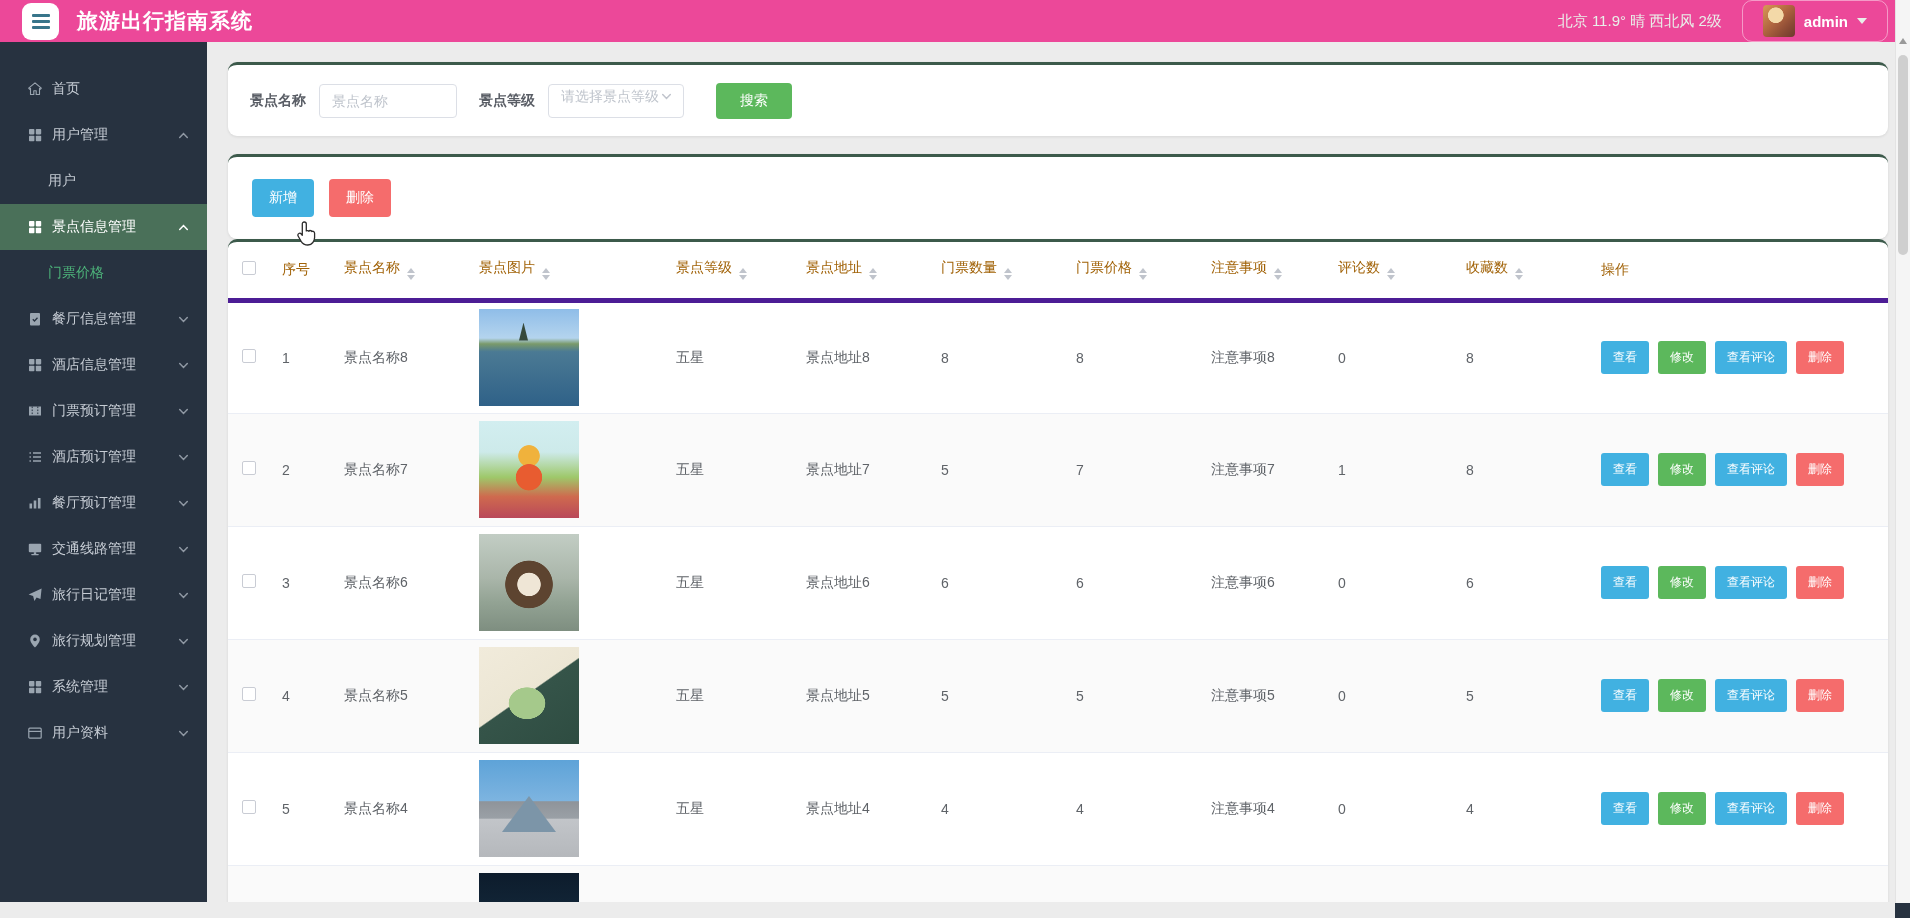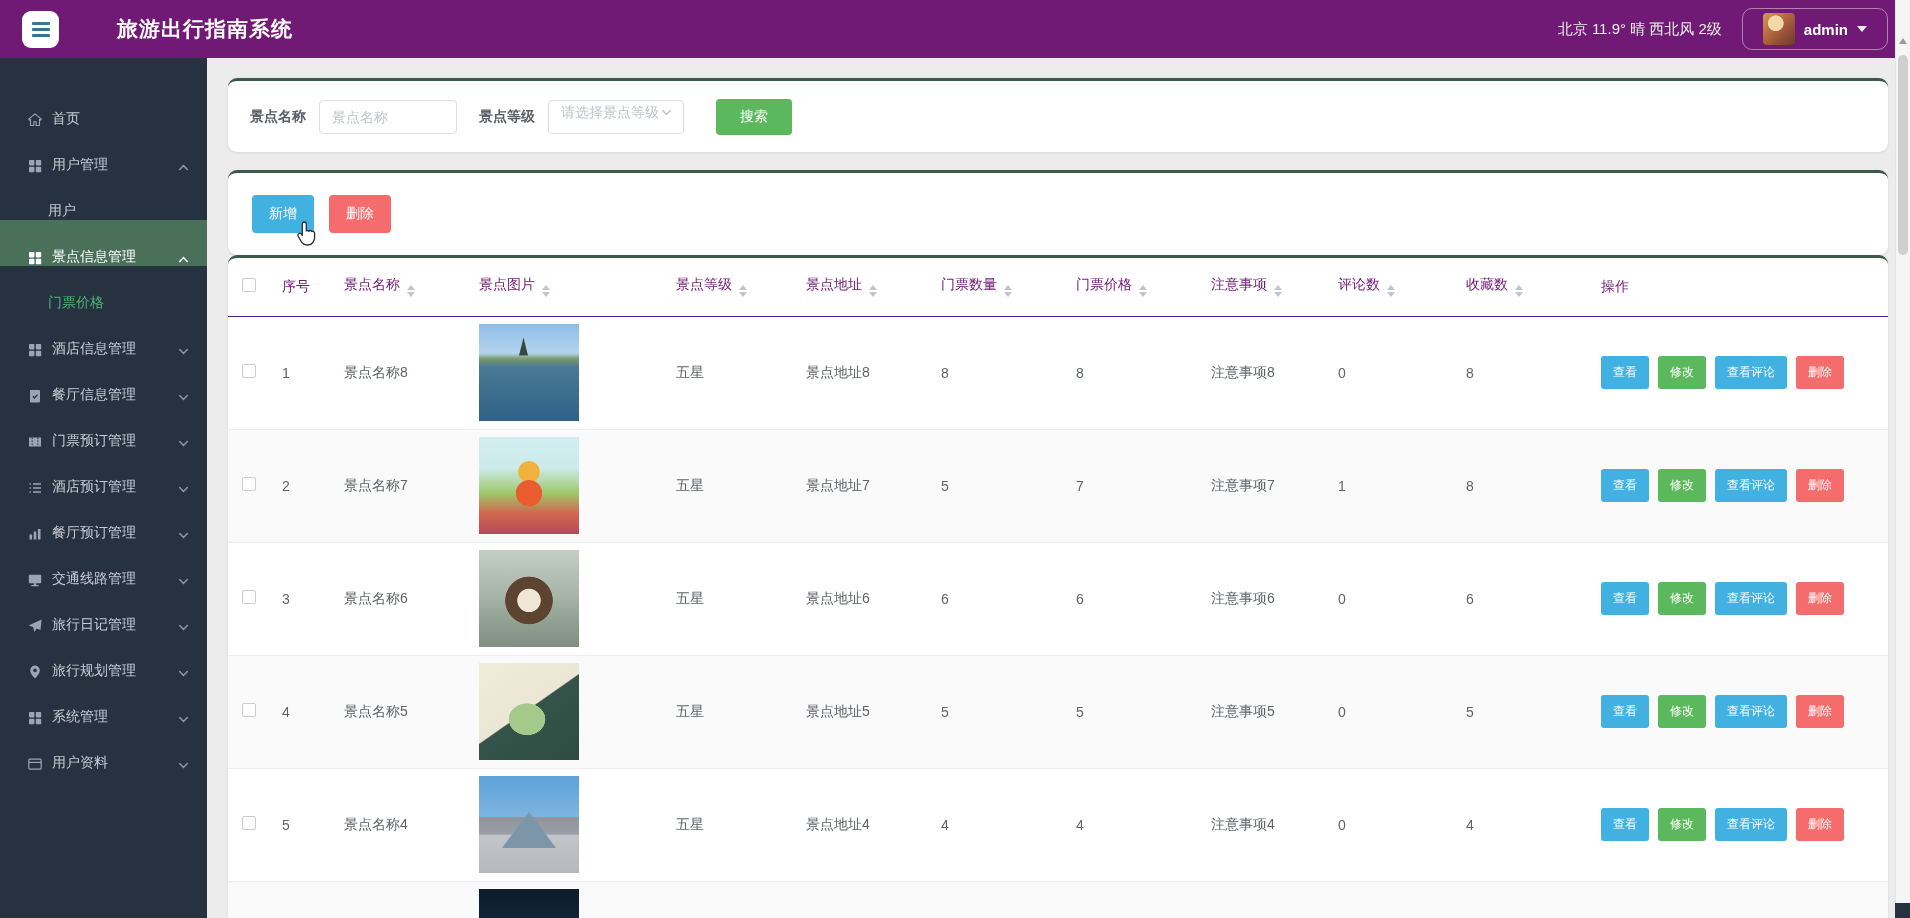--- a/index.html
+++ b/index.html
@@ -1,39 +1,39 @@
 <!DOCTYPE html>
 <html><head>
 <meta charset="utf-8">
 <style>
   * { box-sizing: border-box; margin: 0; padding: 0; }
   html,body { width:1910px; height:918px; overflow:hidden; background:#ececec;
               font-family:"Liberation Sans","DejaVu Sans",sans-serif; }
 
   
-  .topbar { height:58px; background:#701a75; display:flex; align-items:center; padding:0 22px; position:relative; z-index:20;gap:40px; }
+  .topbar { height:42px; background:#ec4899; display:flex; align-items:center; padding:0 22px; position:relative; z-index:20; }
   .hamburger { width:37px; height:37px; background:#fff; border-radius:9px; display:flex; flex-direction:column; justify-content:center; align-items:center; gap:3px; cursor:pointer; }
   .hamburger i { display:block; width:18px; height:3px; background:#38758a; border-radius:1px; }
   .app-title { color:#fff; font-size:21px; font-weight:700; letter-spacing:1px; margin-left:18px; }
   .topbar-right { margin-left:auto; display:flex; align-items:center; gap:20px; }
   .weather { color:#e9f0ea; font-size:15px; }
   .user-box { border:1px solid rgba(255,255,255,.45); border-radius:10px; padding:4px 20px; display:flex; align-items:center; gap:9px; cursor:pointer; }
   .avatar { width:32px; height:32px; border-radius:4px;
             background: radial-gradient(circle at 40% 32%, #f3d9a8 0 26%, rgba(0,0,0,0) 28%),
                         linear-gradient(135deg,#d89a55 0%,#b06540 45%,#8a4a34 75%,#6e3a2c 100%); }
   .user-name { color:#fff; font-size:15px; font-weight:700; }
   .caret-down { width:0; height:0; border-left:5px solid transparent; border-right:5px solid transparent; border-top:6px solid #e9f0ea; }
 
   
   .body-row { display:flex; height:860px; }
   .sidebar { width:207px; background:#273240; padding-top:24px; flex:0 0 207px; }
   .main { flex:1; padding:20px 22px 0 21px; overflow:hidden; }
 
   
-  .menu-item, .submenu-item { height:46px; display:flex; align-items:flex-end; padding:0 17px 0 27px; color:#c6ccd4; font-size:14px; cursor:pointer; }
+  .menu-item, .submenu-item { height:46px; display:flex; align-items:center; padding:0 17px 0 27px; color:#c6ccd4; font-size:14px; cursor:pointer; }
   .menu-item .mi-icon { width:16px; height:16px; margin-right:9px; color:#9aa5b0; flex:0 0 16px; }
   .menu-item .mi-icon svg, .chev svg { width:100%; height:100%; display:block; }
   .menu-item .chev { width:13px; height:13px; margin-left:auto; color:#8f98a3; }
   .menu-item.active-parent { background:#4a7059; color:#fff; }
   .menu-item.active-parent .mi-icon, .menu-item.active-parent .chev { color:#fff; }
   .submenu-item { padding-left:48px; }
   .submenu-item.submenu-active { color:#4db37a; }
 
   
   .card { background:#fff; border-top:3px solid #3c5a4b; border-radius:9px; box-shadow:0 1px 3px rgba(0,0,0,.09); }
@@ -46,21 +46,21 @@
   .select-box .chev { width:13px; height:13px; color:#c0c4cc; }
   .btn { border:none; border-radius:4px; color:#fff; font-size:14px; cursor:pointer; font-family:inherit; }
   .btn-search { background:#5cb85c; height:36px; padding:0 24px; margin-left:32px; }
   .toolbar-card { height:85px; display:flex; align-items:center; padding:0 24px; gap:15px; }
   .btn-add { background:#41b1e1; min-width:62px; height:38px; }
   .btn-del { background:#f56c6c; min-width:62px; height:38px; }
 
   
   .table-card { padding:0; }
   table { width:100%; border-collapse:collapse; table-layout:fixed; font-size:14px; color:#5f6368; }
-  thead th { height:58px; text-align:left; font-weight:400; color:#701a75; padding-left:12px; border-bottom:1px solid #4c1d95; white-space:nowrap; }
+  thead th { height:58px; text-align:left; font-weight:400; color:#a16207; padding-left:12px; border-bottom:5px solid #4c1d95; white-space:nowrap; }
   tbody td { height:113px; padding-left:12px; border-bottom:1px solid #ebeef5; vertical-align:middle; }
   tbody tr:nth-child(even) { background:#fafafa; }
   th.col-check, td.col-check { padding-left:0; text-align:center; }
   .checkbox { width:14px; height:14px; border:1px solid #c9ccd4; border-radius:2px; background:#fff; display:inline-block; cursor:pointer; }
   .sort { display:inline-flex; flex-direction:column; gap:2px; margin-left:7px; vertical-align:-1px; cursor:pointer; }
   .sort .up { width:0; height:0; border-left:4px solid transparent; border-right:4px solid transparent; border-bottom:5px solid #c0c4cc; }
   .sort .down { width:0; height:0; border-left:4px solid transparent; border-right:4px solid transparent; border-top:5px solid #c0c4cc; }
 
   .photo { width:100px; height:97px; position:relative; display:block; }
   .lake-pagoda-photo { background: linear-gradient(180deg,#8fbde8 0%,#b4d4ee 30%,#7a9a6a 36%,#4b7a94 44%,#2f6188 100%); }
@@ -154,41 +154,41 @@
               <path d="M2.5 7.8L6 4.2l3.5 3.6"></path>
             </svg>
           </span>
         </div>
         <div class="submenu-item submenu-active">
           <span>门票价格</span>
         </div>
         <div class="menu-item">
           <span class="mi-icon">
             <svg viewBox="0 0 16 16" fill="currentColor">
+              <rect x="3" y="2" width="10" height="12.5" rx="1"></rect>
+              <path d="M5.8 8.2l1.7 1.8 3-3.2" fill="none" stroke="#273240" stroke-width="1.3"></path>
+            </svg>
+          </span>
+          <span>餐厅信息管理</span>
+          <span class="chev">
+            <svg viewBox="0 0 12 12" fill="none" stroke="currentColor" stroke-width="1.4" stroke-linecap="round">
+              <path d="M2.5 4.2L6 7.8l3.5-3.6"></path>
+            </svg>
+          </span>
+        </div>
+        <div class="menu-item">
+          <span class="mi-icon">
+            <svg viewBox="0 0 16 16" fill="currentColor">
               <rect x="2" y="2" width="5.4" height="5.4" rx="0.8"></rect>
               <rect x="8.8" y="2" width="5.4" height="5.4" rx="0.8"></rect>
               <rect x="2" y="8.8" width="5.4" height="5.4" rx="0.8"></rect>
               <rect x="8.8" y="8.8" width="5.4" height="5.4" rx="0.8"></rect>
             </svg>
           </span>
           <span>酒店信息管理</span>
-          <span class="chev">
-            <svg viewBox="0 0 12 12" fill="none" stroke="currentColor" stroke-width="1.4" stroke-linecap="round">
-              <path d="M2.5 4.2L6 7.8l3.5-3.6"></path>
-            </svg>
-          </span>
-        </div>
-        <div class="menu-item">
-          <span class="mi-icon">
-            <svg viewBox="0 0 16 16" fill="currentColor">
-              <rect x="3" y="2" width="10" height="12.5" rx="1"></rect>
-              <path d="M5.8 8.2l1.7 1.8 3-3.2" fill="none" stroke="#273240" stroke-width="1.3"></path>
-            </svg>
-          </span>
-          <span>餐厅信息管理</span>
           <span class="chev">
             <svg viewBox="0 0 12 12" fill="none" stroke="currentColor" stroke-width="1.4" stroke-linecap="round">
               <path d="M2.5 4.2L6 7.8l3.5-3.6"></path>
             </svg>
           </span>
         </div>
         <div class="menu-item">
           <span class="mi-icon">
             <svg viewBox="0 0 16 16" fill="currentColor">
               <path d="M2 3.5h12v9H2z"></path>

